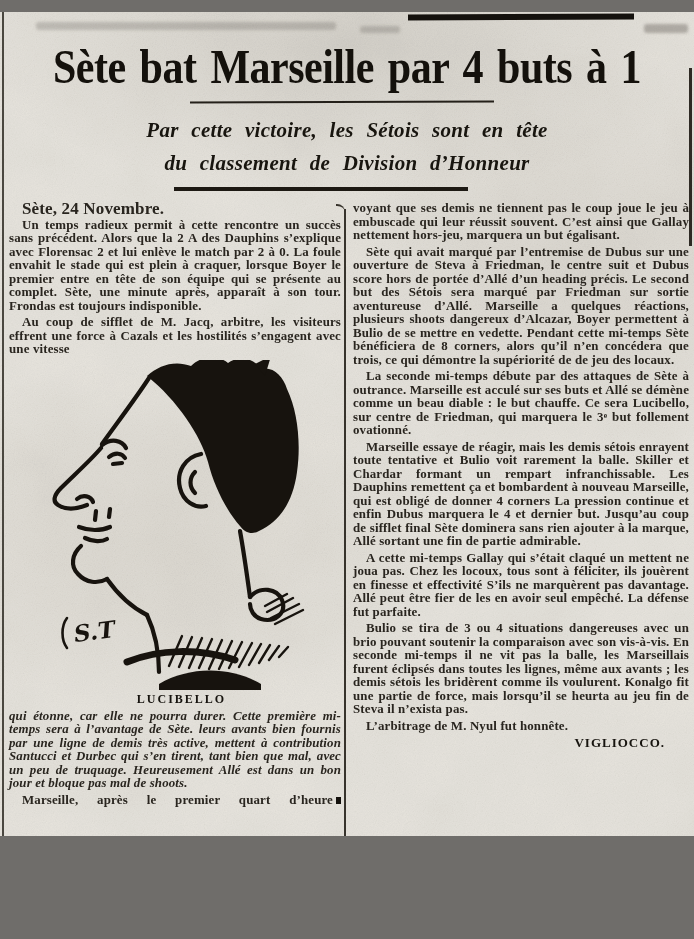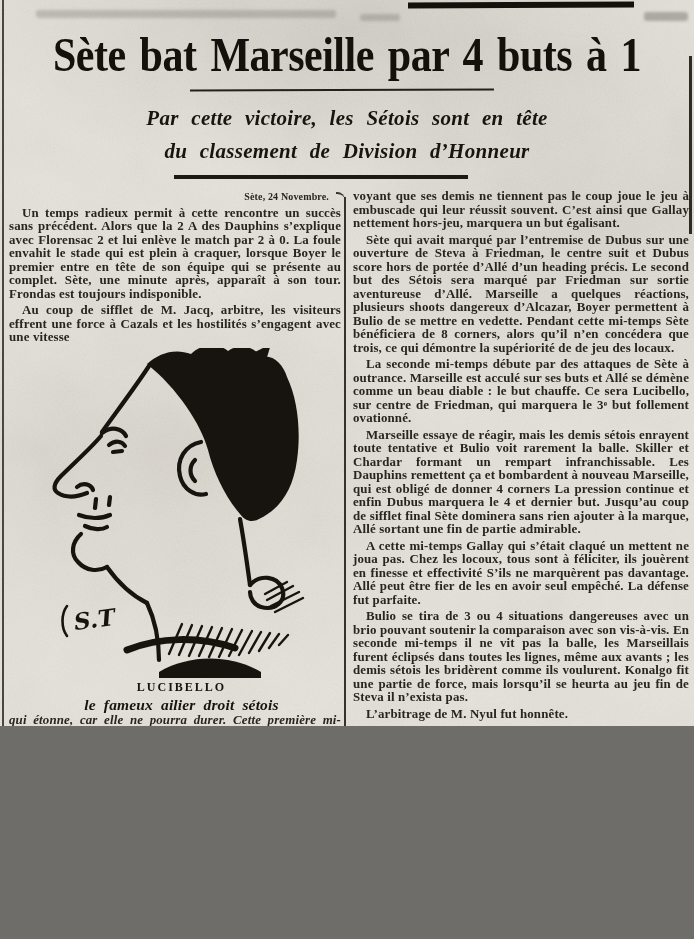--- a/index.html
+++ b/index.html
@@ -1,17 +1,17 @@
 <!DOCTYPE html>
 <html lang="fr"><head>
 <meta charset="utf-8">
 <style>
   html,body { margin:0; padding:0; background:#6f6d6a; }
   .page {
-    position:relative; width:694px; height:726px; margin:0 auto;
+    position:relative; width:694px; height:824px; margin:12px auto;
     background:
       radial-gradient(ellipse 420px 260px at 22% 64%, rgba(120,110,95,.10), rgba(0,0,0,0) 70%),
       radial-gradient(ellipse 380px 300px at 82% 30%, rgba(110,100,88,.10), rgba(0,0,0,0) 70%),
       radial-gradient(ellipse 500px 200px at 50% 4%, rgba(100,95,85,.14), rgba(0,0,0,0) 75%),
       #e9e6df;
     overflow:hidden;
     font-family:"Liberation Serif","DejaVu Serif",serif;
     color:#29251f;
   }
   .grain { position:absolute; inset:0; pointer-events:none; mix-blend-mode:multiply; }
@@ -41,21 +41,21 @@
 
   
   .col {
     position:absolute; top:190px; width:332px;
     font-size:12.9px; line-height:13.5px; font-weight:bold;
     text-align:justify; letter-spacing:.15px; hyphens:auto;
   }
   .col-left  { left:9px; }
   .col-right { left:353px; width:336px; }
   .col p { margin:0 0 3px 0; text-indent:13px; }
-  .dateline { text-align:right; padding-right:12px; text-indent:0; margin-bottom:2px; font-size:10px; }
+  .dateline { text-align:left; padding-right:12px; text-indent:0; margin-bottom:2px; font-size:17px; }
   .gutter-rule { position:absolute; left:344px; top:197px; width:2px; height:710px; background:#37332c; }
   .gutter-rule::before { content:""; position:absolute; left:-8px; top:-5px; width:9px; height:9px;
     border-top:2px solid #37332c; border-top-right-radius:8px; }
   .gutter-rule::after { content:""; position:absolute; left:-2px; bottom:-5px; width:6px; height:6px;
     background:#37332c; border-radius:50%; }
 
   figure.caricature { margin:3px 0 0 0; text-indent:0; }
   .caption-title { text-align:center; text-indent:0; font-size:12px; letter-spacing:2px; margin:2px 0 1px 0; color:#17140f; }
   .caption-sub   { text-align:center; text-indent:0; font-size:15.5px; font-style:italic; word-spacing:4px; margin:0 0 9px 0; color:#17140f; }
   .last-line { text-align:justify; text-align-last:justify; margin-top:4px; }
@@ -164,23 +164,23 @@
           </g>
           <path fill="#17130e" stroke="none" d="M150,324 C180,306 222,306 252,324 L252,330 L150,330 Z"></path>
 
           <path stroke-width="2.6" d="M58,258 C52,266 52,280 58,288"></path>
           <text x="66" y="282" font-family="'DejaVu Serif',serif" font-style="italic" font-size="23" fill="#17130e" stroke="none" transform="rotate(-7 66 282)">S.T</text>
         </g>
       </svg>
     </figure>
 
     <p class="caption-title">LUCIBELLO</p>
-    <p class="caption-sub">le fameux ailier droit sétois</p>
 
     <p style="text-indent:0;font-style:italic;">qui étonne, car elle ne pourra durer. Cette première mi-temps sera à l’avantage de Sète. leurs avants bien fournis par une ligne de demis très active, mettent à contribution Santucci et Durbec qui s’en tirent, tant bien que mal, avec un peu de truquage. Heureusement Allé est dans un bon jour et bloque pas mal de shoots.</p>
+    <p class="last-line"><span>Marseille, après le premier quart d’heure</span><span class="ink-blot"></span></p>
   </div>
 
   <div class="col col-right">
     <p style="text-indent:0;">voyant que ses demis ne tiennent pas le coup joue le jeu à embuscade qui leur réussit souvent. C’est ainsi que Gallay nettement hors-jeu, marquera un but égalisant.</p>
     <p>Sète qui avait marqué par l’entremise de Dubus sur une ouverture de Steva à Friedman, le centre suit et Dubus score hors de portée d’Allé d’un heading précis. Le second but des Sétois sera marqué par Friedman sur sortie aventureuse d’Allé. Marseille a quelques réactions, plusieurs shoots dangereux d’Alcazar, Boyer permettent à Bulio de se mettre en vedette. Pendant cette mi-temps Sète bénéficiera de 8 corners, alors qu’il n’en concédera que trois, ce qui démontre la supériorité de de jeu des locaux.</p>
     <p>La seconde mi-temps débute par des attaques de Sète à outrance. Marseille est acculé sur ses buts et Allé se démène comme un beau diable : le but chauffe. Ce sera Lucibello, sur centre de Friedman, qui marquera le 3ᵉ but follement ovationné.</p>
     <p>Marseille essaye de réagir, mais les demis sétois enrayent toute tentative et Bulio voit rarement la balle. Skiller et Chardar formant un rempart infranchissable. Les Dauphins remettent ça et bombardent à nouveau Marseille, qui est obligé de donner 4 corners La pression continue et enfin Dubus marquera le 4 et dernier but. Jusqu’au coup de sifflet final Sète dominera sans rien ajouter à la marque, Allé sortant une fin de partie admirable.</p>
     <p>A cette mi-temps Gallay qui s’était claqué un mettent ne joua pas. Chez les locoux, tous sont à féliciter, ils jouèrent en finesse et effectivité S’ils ne marquèrent pas davantage. Allé peut être fier de les en avoir seul empêché. La défense fut parfaite.</p>
     <p>Bulio se tira de 3 ou 4 situations dangereuses avec un brio pouvant soutenir la comparaison avec son vis-à-vis. En seconde mi-temps il ne vit pas la balle, les Marseillais furent éclipsés dans toutes les lignes, même aux avants ; les demis sétois les bridèrent comme ils voulurent. Konalgo fit une partie de force, mais lorsqu’il se heurta au jeu fin de Steva il n’exista pas.</p>
     <p class="para-r7">L’arbitrage de M. Nyul fut honnête.</p>

